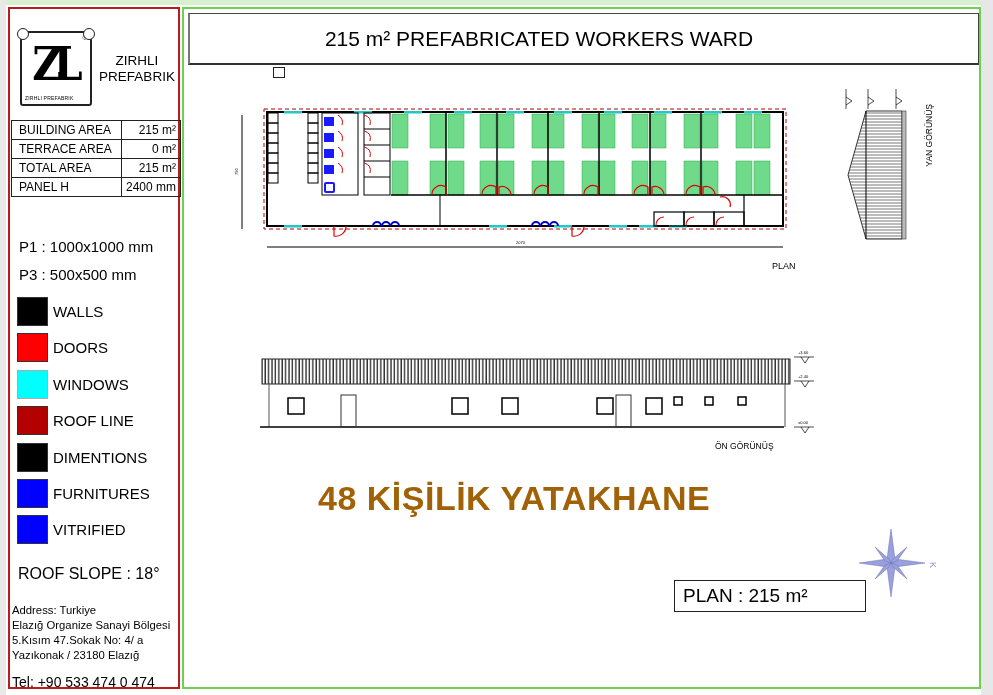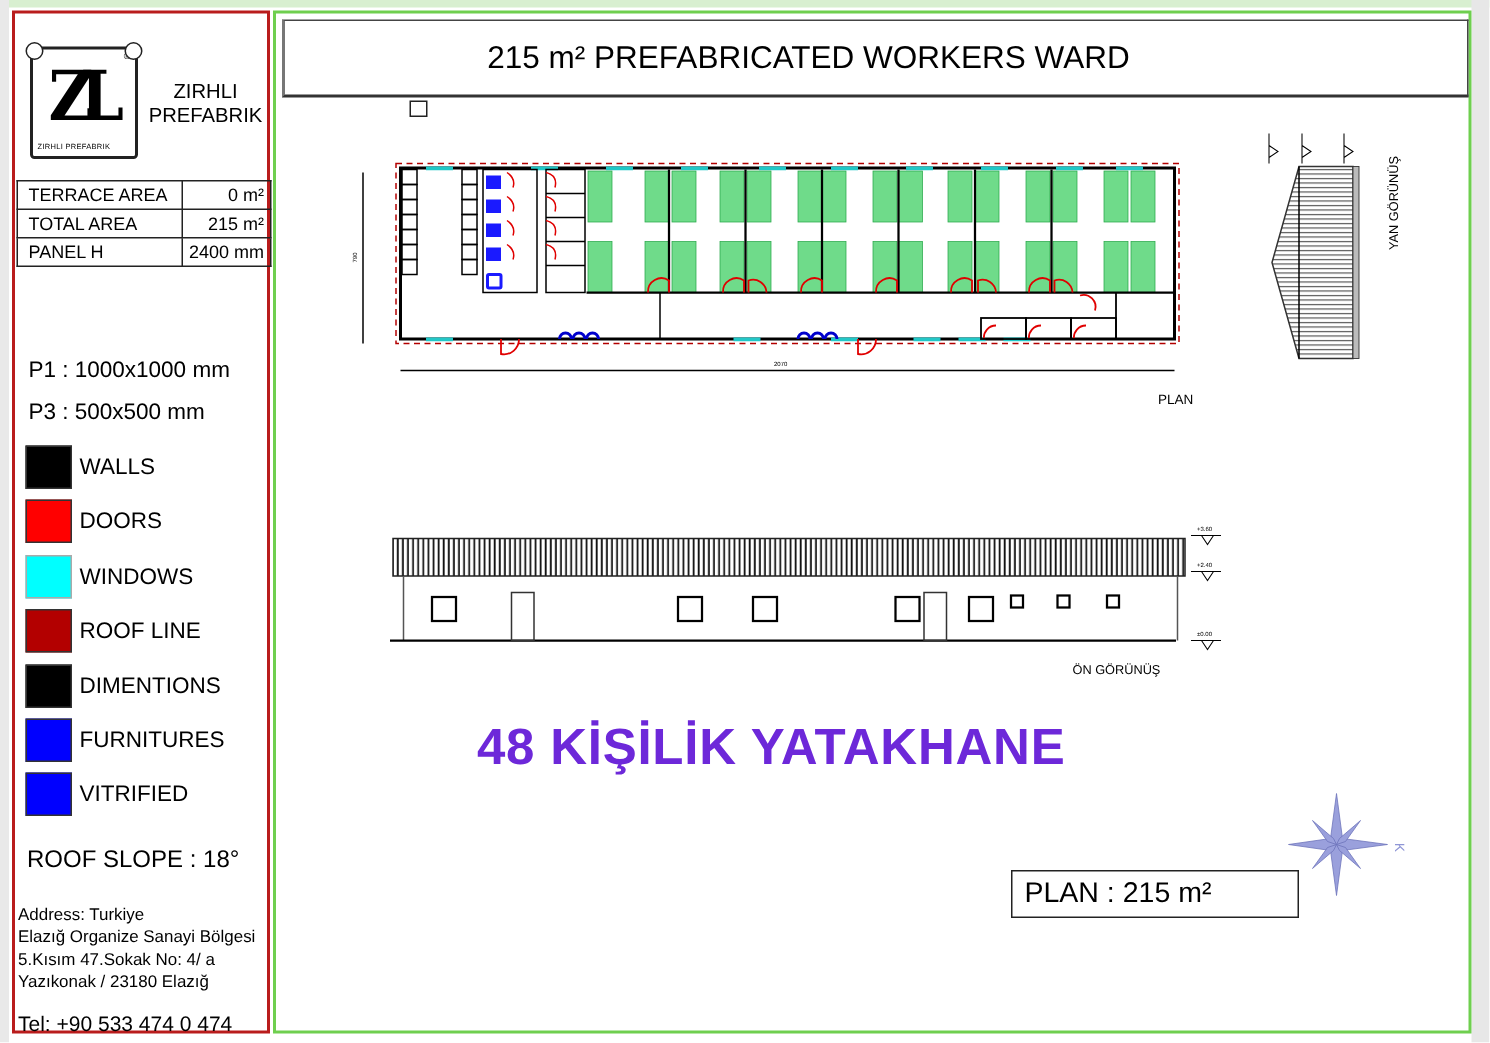--- a/index.html
+++ b/index.html
@@ -41,21 +41,21 @@
 
   .plan-svg { position: absolute; left: 50px; top: 88px; }
   .side-svg { position: absolute; left: 660px; top: 70px; }
   .front-svg { position: absolute; left: 70px; top: 330px; }
   .compass-svg { position: absolute; left: 665px; top: 518px; }
 
   .plan-label { position: absolute; left: 588px; top: 252px; font-size: 9px; }
   .front-label { position: absolute; left: 531px; top: 432px; font-size: 8.5px; }
   .side-label { position: absolute; left: 740px; top: 95px; font-size: 8.5px; writing-mode: vertical-rl; transform: rotate(180deg); }
 
-  .big-title { position: absolute; left: 134px; top: 470px; font-size: 34px; font-weight: bold; color: #6d28d9; letter-spacing: 0.5px; text-align: center; }
+  .big-title { position: absolute; left: 134px; top: 470px; font-size: 34px; font-weight: bold; color: #a16207; letter-spacing: 0.5px; text-align: center; }
 
   .stat-box { position: absolute; left: 490px; width: 192px; height: 32px; border: 1px solid #222; font-size: 19px; padding-left: 8px; display: flex; align-items: center; }
 </style>
 </head>
 <body>
 
 <div class="page-edge-top"></div>
 <div class="page-edge-left"></div>
 <div class="page-edge-right"></div>
 
@@ -65,20 +65,24 @@
     <span class="logo-reg">®</span>
     <span class="logo-small">ZIRHLI PREFABRIK</span>
   </div>
   <div class="brand">
     <div>ZIRHLI</div>
     <div>PREFABRIK</div>
   </div>
 
   <table class="info-table">
     <tbody>
+        <tr>
+          <td>BUILDING AREA</td>
+          <td class="val">215  m²</td>
+        </tr>
     <tr>
           <td>TERRACE AREA</td>
           <td class="val">0 m²</td>
         </tr>
     <tr>
           <td>TOTAL AREA</td>
           <td class="val">215 m²</td>
         </tr>
     <tr>
           <td>PANEL H</td>

